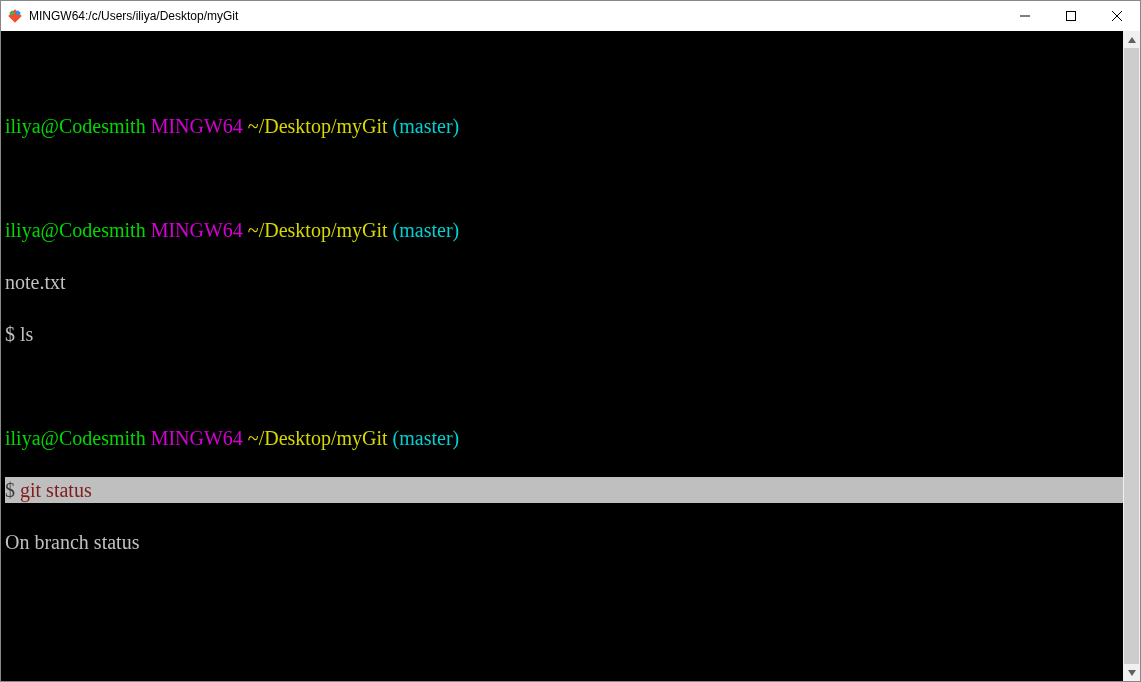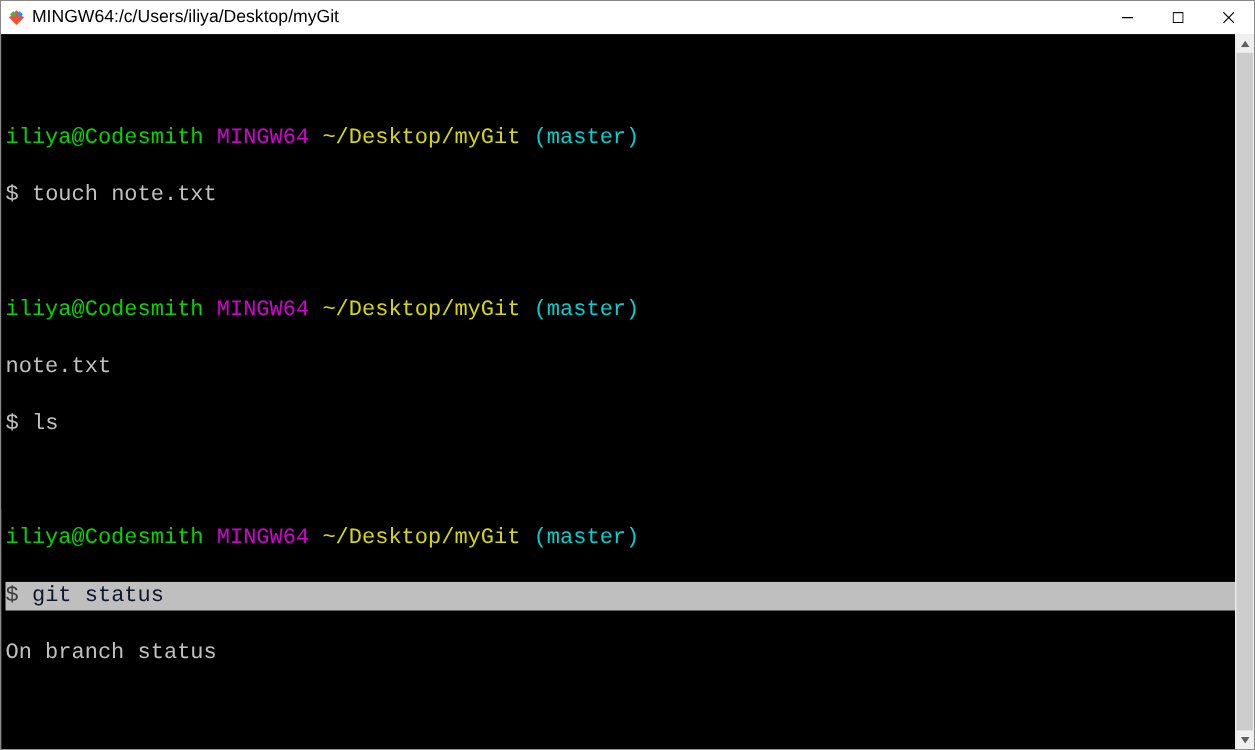--- a/index.html
+++ b/index.html
@@ -27,21 +27,21 @@
       user-select: none;
       flex: 0 0 auto;
     }
     .title-icon {
       width: 16px;
       height: 16px;
       margin-right: 6px;
       flex: 0 0 auto;
     }
     .title-text {
-      font-size: 16px;
+      font-size: 12px;
       color: #000;
       flex: 1 1 auto;
       white-space: nowrap;
       overflow: hidden;
     }
     .window-controls {
       display: flex;
       flex: 0 0 auto;
     }
     .win-btn {
@@ -56,21 +56,21 @@
     }
     .win-btn svg { display: block; }
     .content-wrap {
       flex: 1 1 auto;
       display: flex;
       overflow: hidden;
     }
     .terminal {
       flex: 1 1 auto;
       background: #000;
-      font-family: Liberation Mono, monospace;
+      font-family: Liberation Serif, serif;
       font-size: 20px;
       line-height: 26px;
       color: #c0c0c0;
       white-space: pre;
       overflow: hidden;
       padding: 4px 0 0 4px;
     }
     .scrollbar {
       width: 17px;
       flex: 0 0 auto;
@@ -101,21 +101,21 @@
     .row.highlight {
       background: #bfbfbf;
       color: #000;
     }
     .user { color: #00d800; }
     .mingw { color: #d400d4; }
     .path { color: #d8d800; }
     .branch { color: #00d0d0; }
     .prompt { color: #c0c0c0; }
     .hl-prompt { color: #3c3c3c; }
-    .hl-cmd { color: #0f172a; }
+    .hl-cmd { color: #7f1d1d; }
   </style>
 </head>
 <body>
 
 <div class="window-frame">
 
   <div class="titlebar">
     <span class="title-icon">
       <svg width="16" height="16" viewBox="0 0 16 16">
         <polygon points="8,1 15,8 8,15 1,8" fill="#f14e32"></polygon>
@@ -142,21 +142,20 @@
           <line x1="10" y1="0" x2="0" y2="10" stroke="#000" stroke-width="1"></line>
         </svg>
       </div>
     </div>
   </div>
 
   <div class="content-wrap">
     <div class="terminal">
 <span class="row"> </span>
 <span class="row"><span class="user">iliya@Codesmith</span> <span class="mingw">MINGW64</span> <span class="path">~/Desktop/myGit</span> <span class="branch">(master)</span></span>
-<span class="row"><span class="prompt">$</span> <span>touch note.txt</span></span>
 <span class="row"> </span>
 <span class="row"><span class="user">iliya@Codesmith</span> <span class="mingw">MINGW64</span> <span class="path">~/Desktop/myGit</span> <span class="branch">(master)</span></span>
 <span class="row">note.txt</span>
 <span class="row"><span class="prompt">$</span> <span>ls</span></span>
 <span class="row"> </span>
 <span class="row"><span class="user">iliya@Codesmith</span> <span class="mingw">MINGW64</span> <span class="path">~/Desktop/myGit</span> <span class="branch">(master)</span></span>
 <span class="row highlight"><span class="hl-prompt">$</span> <span class="hl-cmd">git status</span></span>
 <span class="row">On branch status</span>
 <span class="row"> </span>
 

